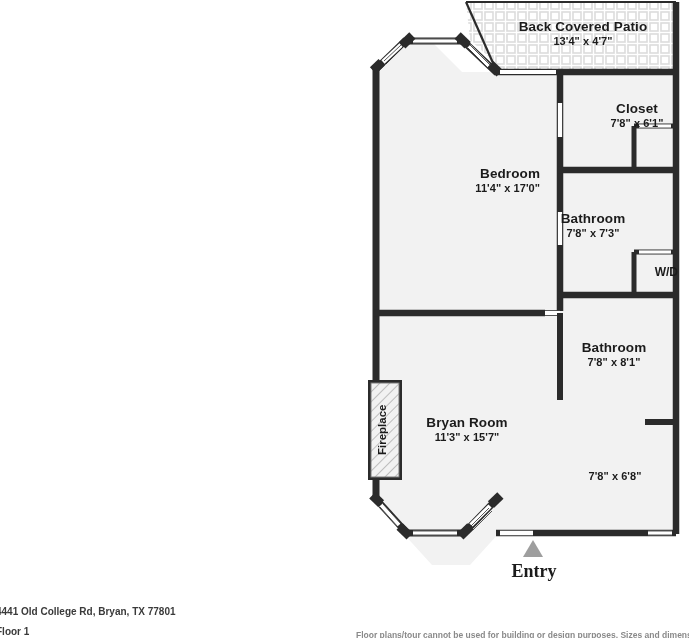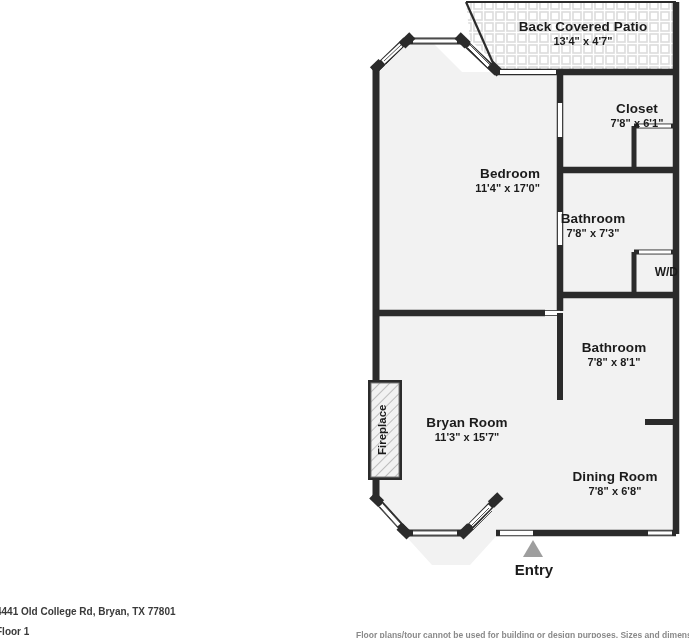--- a/index.html
+++ b/index.html
@@ -79,23 +79,24 @@
     writing-mode: vertical-rl;
     transform: rotate(180deg);
     white-space: nowrap;
   }
   .entry-label {
     position: absolute;
     left: 494px;
     top: 561px;
     width: 80px;
     text-align: center;
-    font-size: 15px;
+    font-size: 18px;
     font-weight: 700;
     color: #1b1b1b;
+    font-family: Liberation Serif, serif;
   }
   #footer-address {
     position: absolute;
     left: -4px;
     top: 606px;
     font-size: 10px;
     font-weight: 700;
     color: #3a3a3a;
     white-space: nowrap;
   }
@@ -278,21 +279,20 @@
     <div class="room-name">Bathroom</div>
     <div class="room-dims">7'8" x 7'3"</div>
   </div>
 
   <div class="room-label label-kitchen">
     <div class="room-name">Bathroom</div>
     <div class="room-dims">7'8" x 8'1"</div>
   </div>
 
   <div class="room-label label-dining">
-    <div class="room-name">Dining Room</div>
     <div class="room-dims">7'8" x 6'8"</div>
   </div>
 
   <div class="room-label label-living">
     <div class="room-name">Bryan Room</div>
     <div class="room-dims">11'3" x 15'7"</div>
   </div>
 
   <div class="wd-label">W/D</div>
   <div class="fireplace-label">Fireplace</div>

